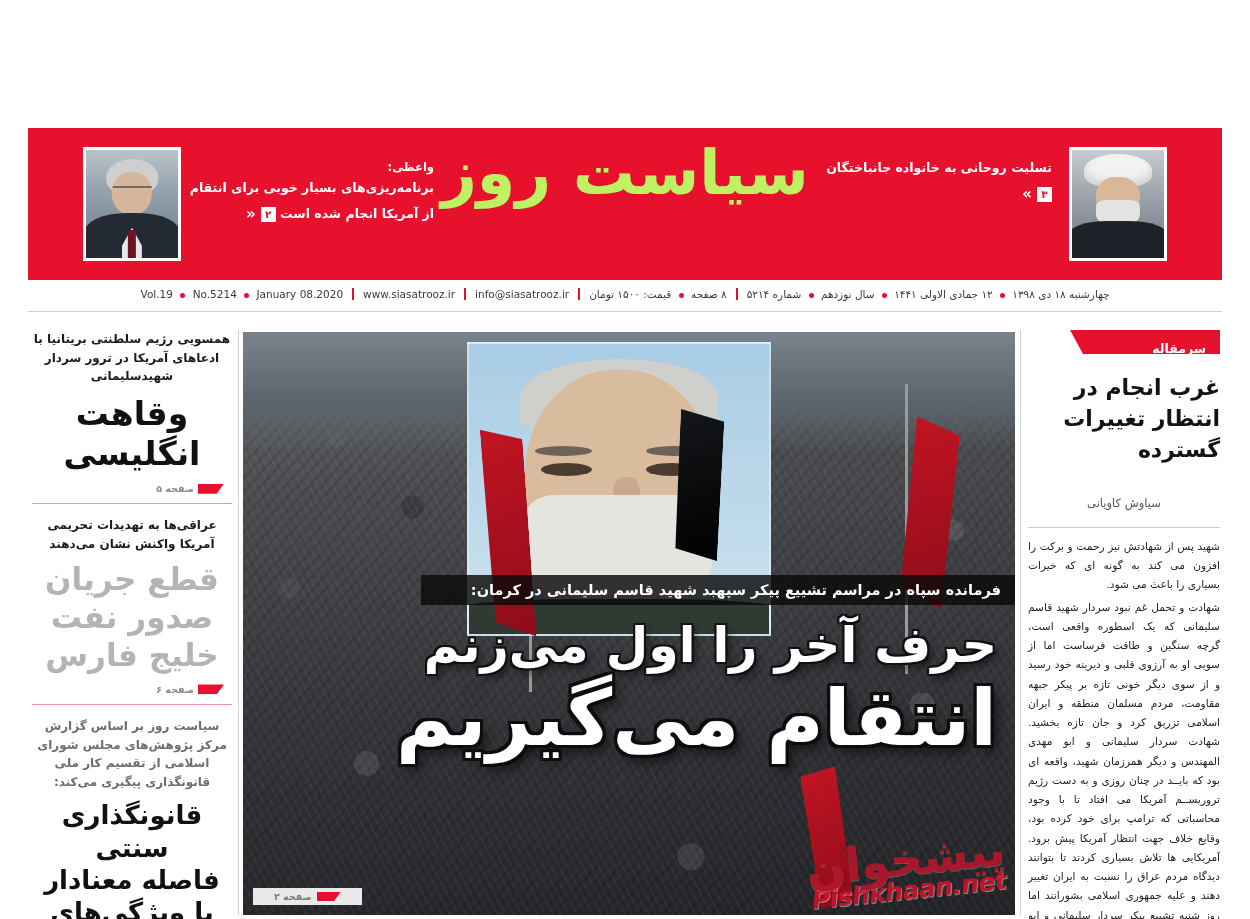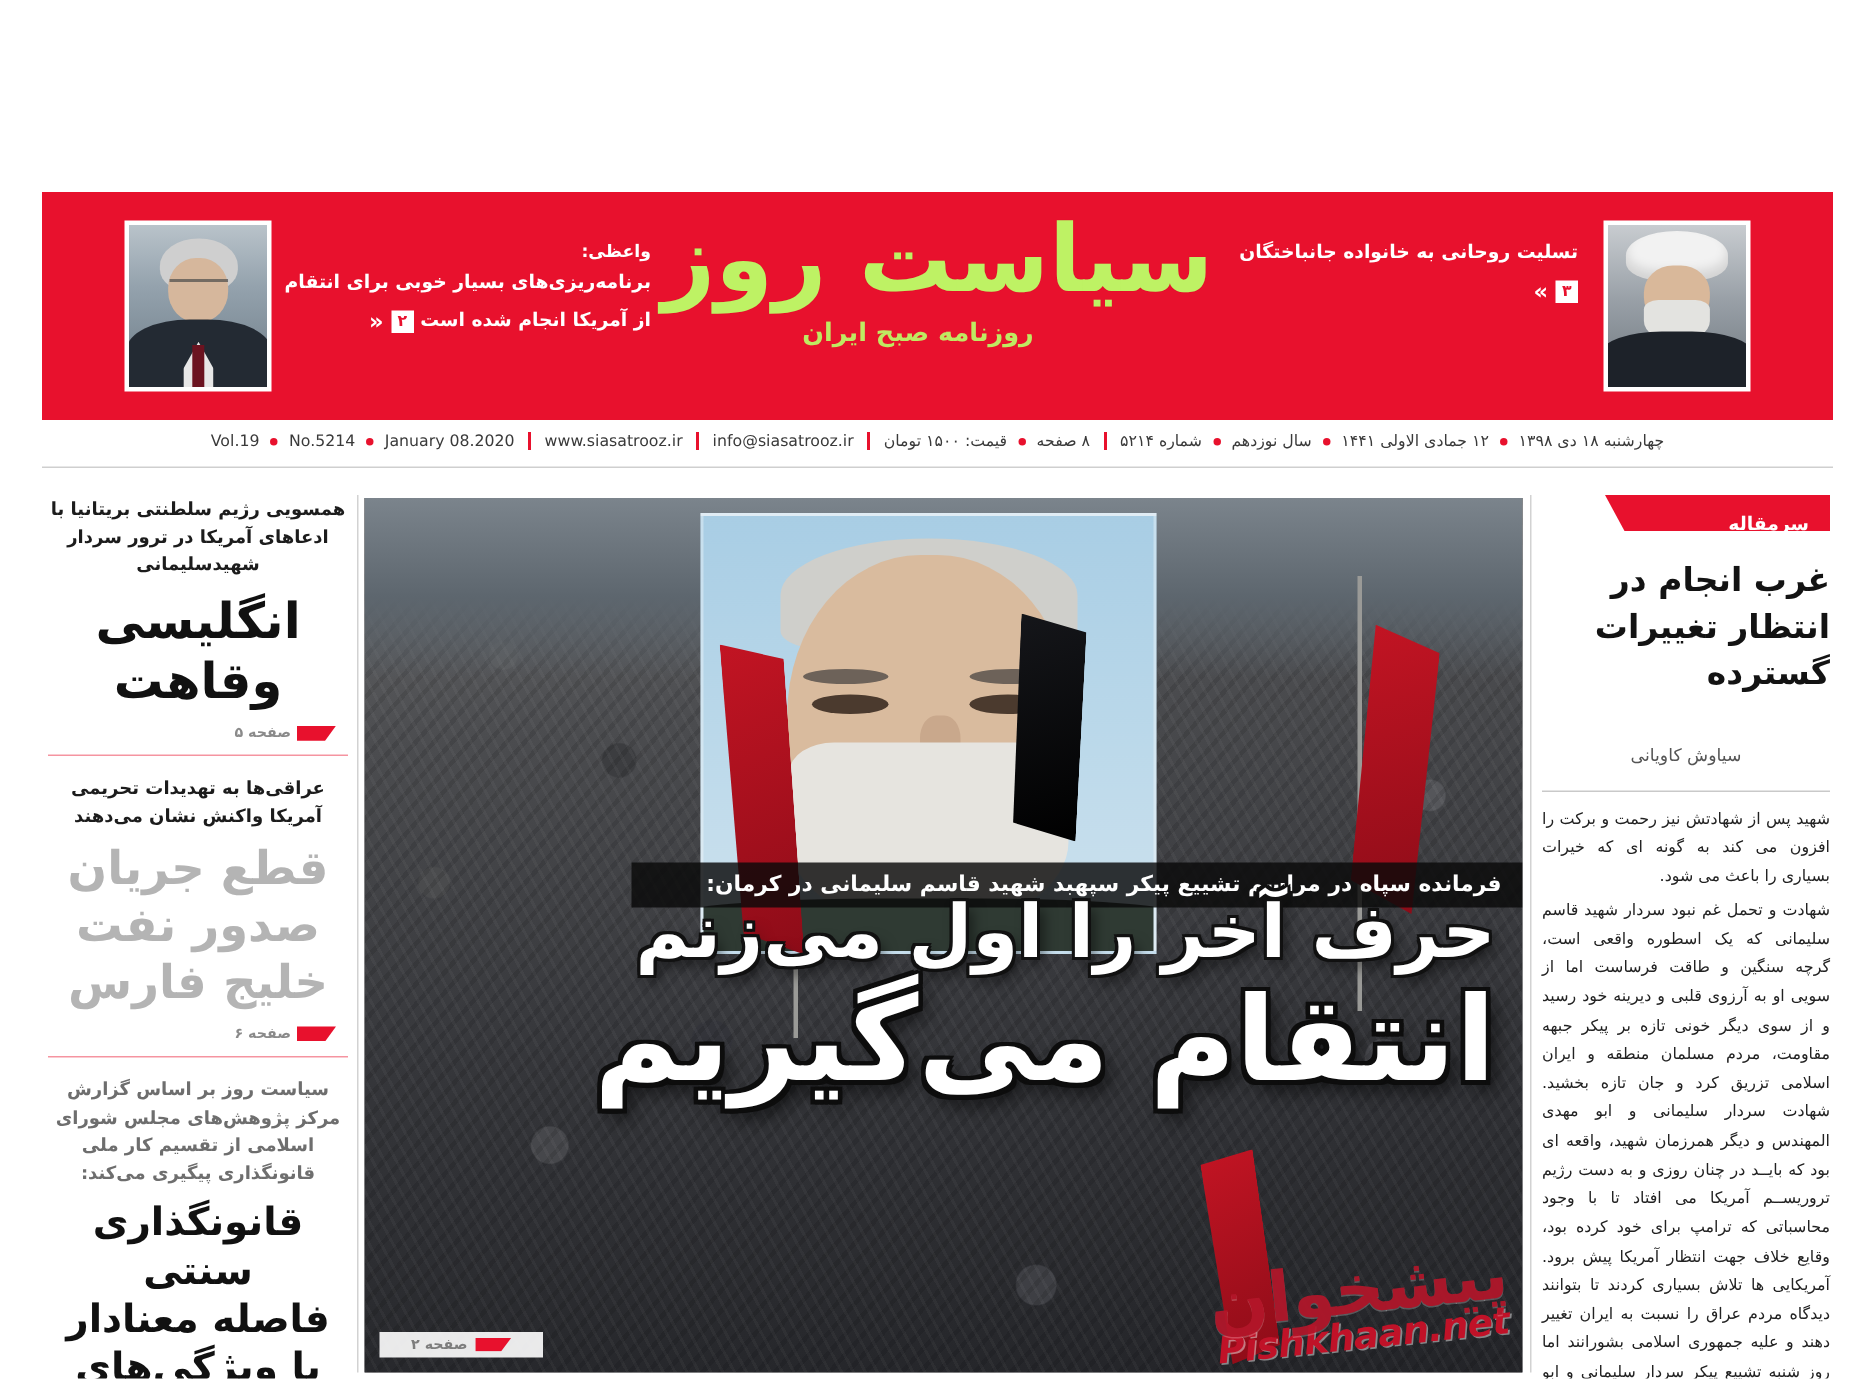--- a/index.html
+++ b/index.html
@@ -168,21 +168,21 @@
   .pole-1{left:286px;top:60px;height:300px;}
   .pole-2{left:662px;top:52px;height:290px;}
 
   .kicker-band{
     position:absolute;left:178px;right:0;top:243px;height:30px;
     background:rgba(10,10,10,.82);display:flex;align-items:center;
     justify-content:flex-start;padding-right:14px;box-sizing:border-box;
   }
   .kicker-band span{color:#fff;font-size:14.5px;font-weight:bold;white-space:nowrap;}
 
-  .headline{position:absolute;left:0;right:0;top:264px;text-align:left;
+  .headline{position:absolute;left:0;right:0;top:288px;text-align:left;
     padding-left:12px;padding-right:18px;box-sizing:border-box;}
   .hl-1{font-size:49px;font-weight:bold;color:#fff;line-height:1.08;
     text-align:right;
     text-shadow:
       2px 0 0 #111,-2px 0 0 #111,0 2px 0 #111,0 -2px 0 #111,
       2px 2px 0 #111,-2px 2px 0 #111,2px -2px 0 #111,-2px -2px 0 #111,
       4px 5px 9px rgba(0,0,0,.55);}
   .hl-2{font-size:78px;font-weight:bold;color:#fff;line-height:1.06;
     text-align:right;margin-top:4px;letter-spacing:-1px;
     text-shadow:
@@ -242,21 +242,20 @@
       <span class="by">واعظی:</span>
       <span>برنامه‌ریزی‌های بسیار خوبی برای انتقام از آمریکا انجام شده است</span>
       <div class="mh-pagechip">
         <span class="chip-num">۲</span>
         <span class="chip-arrow">«</span>
       </div>
     </div>
 
     <div class="logo-wrap">
       <div class="logo-main">سیاست روز</div>
-      <div class="logo-sub">روزنامه صبح ایران</div>
     </div>
 
     <div class="mh-teaser mh-teaser-right">
       <span>تسلیت روحانی به خانواده جانباختگان</span>
       <div class="mh-pagechip">
         <span class="chip-num">۳</span>
         <span class="chip-arrow">»</span>
       </div>
     </div>
 
@@ -301,22 +300,22 @@
   </div>
   <div class="rule"></div>
 
   <div class="vline vline-a"></div>
   <div class="vline vline-b"></div>
 
   <div class="col-left">
 
     <div class="sb-block">
       <div class="sb-kicker">همسویی رژیم سلطنتی بریتانیا با ادعاهای آمریکا در ترور سردار شهیدسلیمانی</div>
+      <div class="sb-head">وقاهت</div>
       <div class="sb-head">انگلیسی</div>
-      <div class="sb-head">وقاهت</div>
       <div class="pagechip">
         <div class="arrow"></div>
         <span class="label">صفحه ۵</span>
       </div>
       <div class="sb-sep"></div>
     </div>
 
     <div class="sb-block">
       <div class="sb-kicker">عراقی‌ها به تهدیدات تحریمی آمریکا واکنش نشان می‌دهند</div>
       <div class="sb-head grey">قطع جریان</div>

